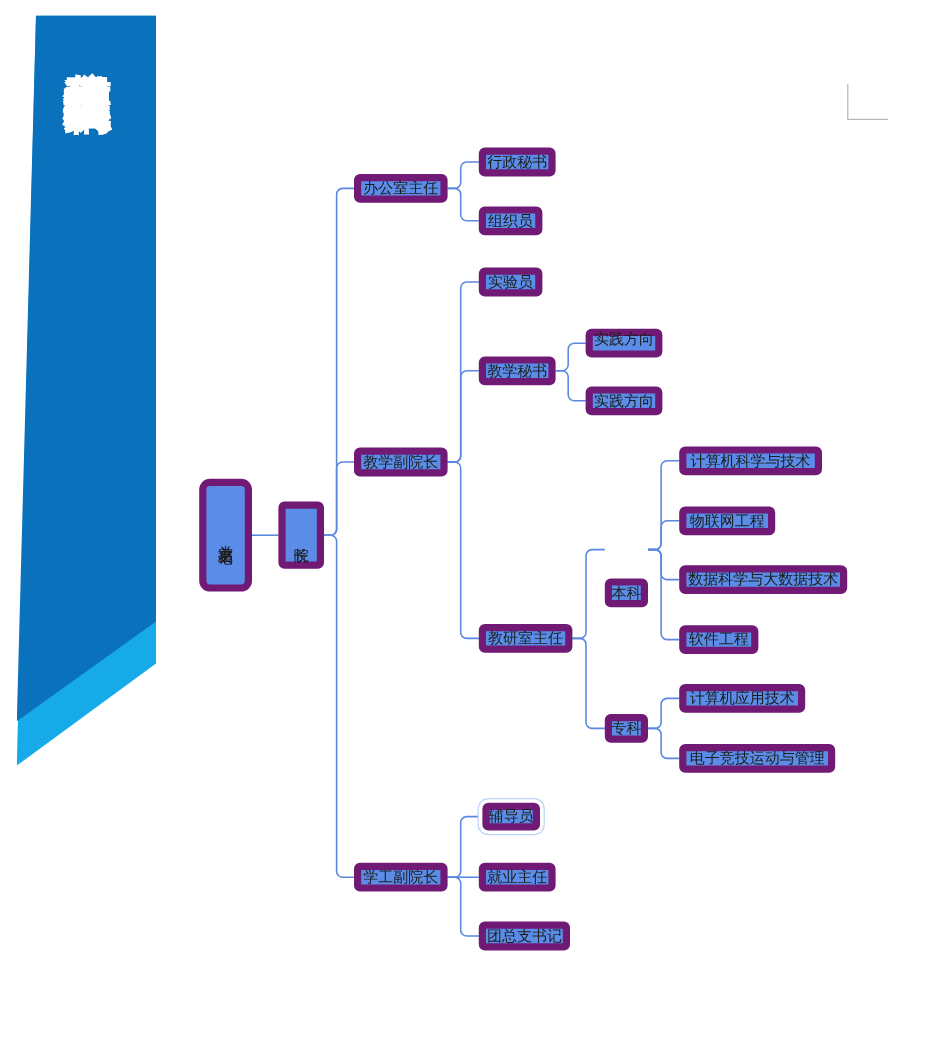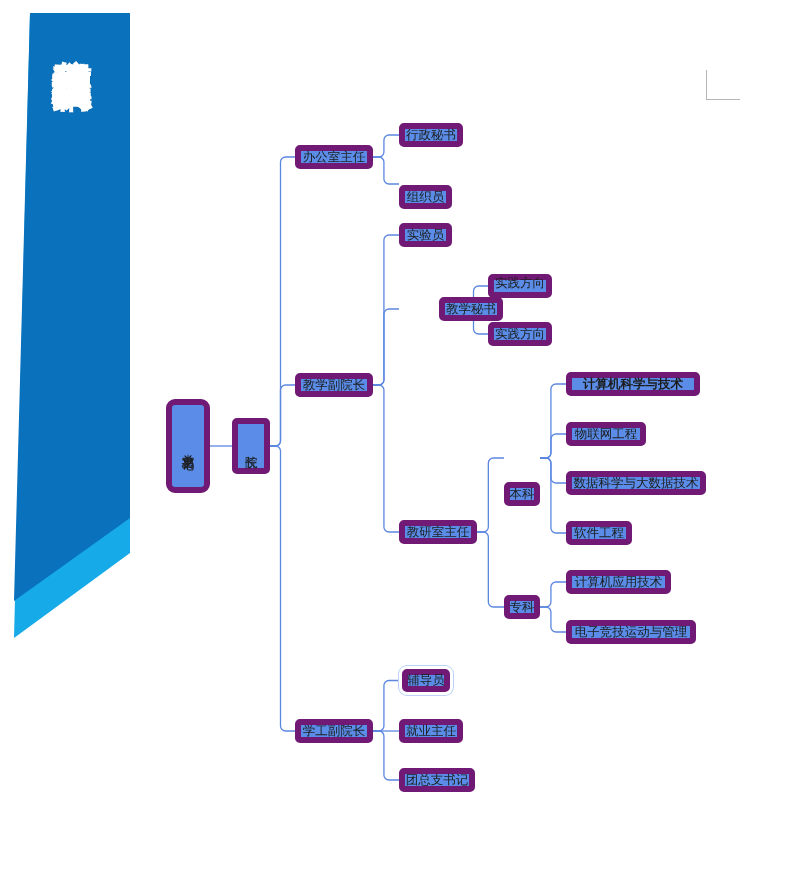--- a/index.html
+++ b/index.html
@@ -123,45 +123,45 @@
       </div>
       <div class="node vtext" style="left: 232px; top: 418px; width: 38px; height: 56px;">
         <span>院长</span>
       </div>
       <div class="node" style="left: 295px; top: 145px; width: 78px; height: 24px;">
         <span>办公室主任</span>
       </div>
       <div class="node" style="left: 399px; top: 123px; width: 64px; height: 24px;">
         <span>行政秘书</span>
       </div>
-      <div class="node" style="left: 399px; top: 185px; width: 53px; height: 24px; align-items: center;">
+      <div class="node" style="left: 399px; top: 172px; width: 53px; height: 24px; align-items: center;">
         <span>组织员</span>
       </div>
       <div class="node" style="left: 295px; top: 373px; width: 78px; height: 24px;">
         <span>教学副院长</span>
       </div>
       <div class="node" style="left: 399px; top: 223px; width: 53px; height: 24px;">
         <span>实验员</span>
       </div>
-      <div class="node" style="left: 399px; top: 297px; width: 64px; height: 24px; margin-left: 40px;">
+      <div class="node" style="left: 399px; top: 297px; width: 64px; height: 24px;">
         <span>教学秘书</span>
       </div>
       <div class="node" style="left: 488px; top: 274px; width: 64px; height: 24px; align-items: flex-end;">
         <span>实践方向</span>
       </div>
       <div class="node" style="left: 488px; top: 322px; width: 64px; height: 24px;">
         <span>实践方向</span>
       </div>
       <div class="node" style="left: 399px; top: 520px; width: 78px; height: 24px;">
         <span>教研室主任</span>
       </div>
       <div class="node" style="left: 504px; top: 446px; width: 36px; height: 24px; margin-top: 36px;">
         <span>本科</span>
       </div>
-      <div class="node" style="left: 566px; top: 372px; width: 134px; height: 24px; font-weight: bold;">
+      <div class="node" style="left: 566px; top: 372px; width: 119px; height: 24px;">
         <span>计算机科学与技术</span>
       </div>
       <div class="node" style="left: 566px; top: 422px; width: 80px; height: 24px;">
         <span>物联网工程</span>
       </div>
       <div class="node" style="left: 566px; top: 471px; width: 140px; height: 24px;">
         <span>数据科学与大数据技术</span>
       </div>
       <div class="node" style="left: 566px; top: 521px; width: 66px; height: 24px;">
         <span>软件工程</span>

